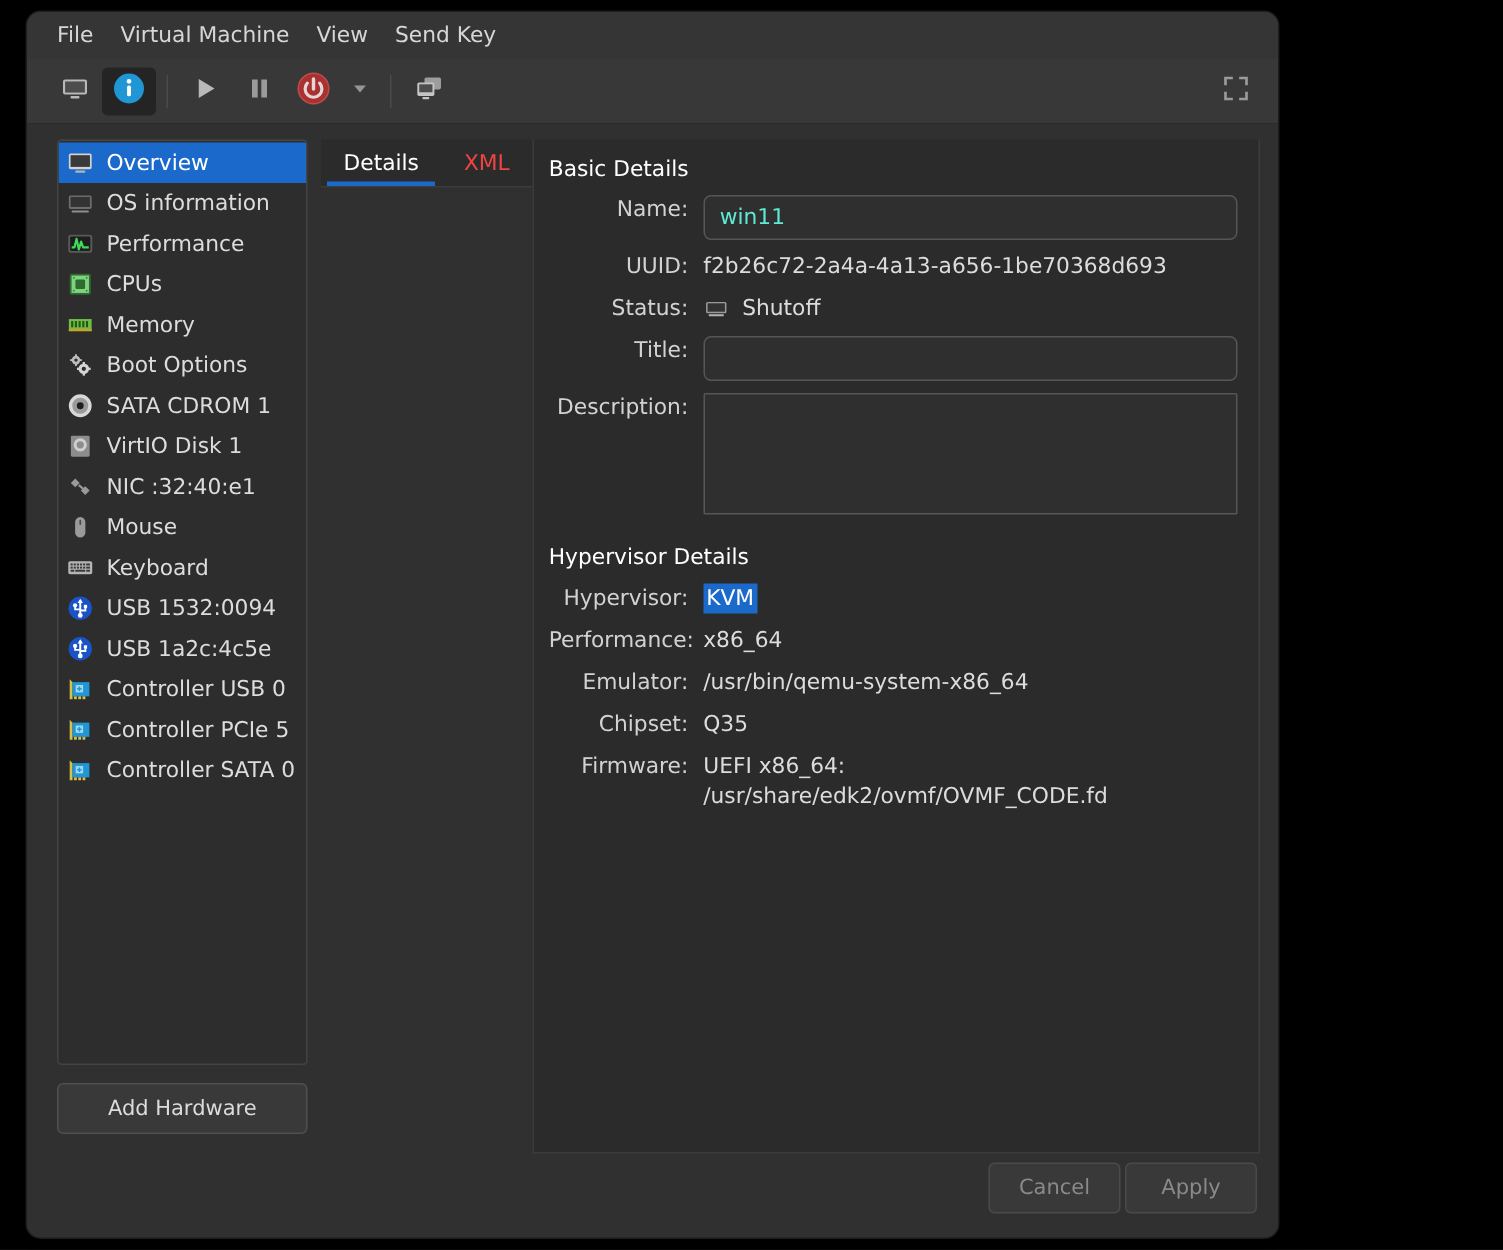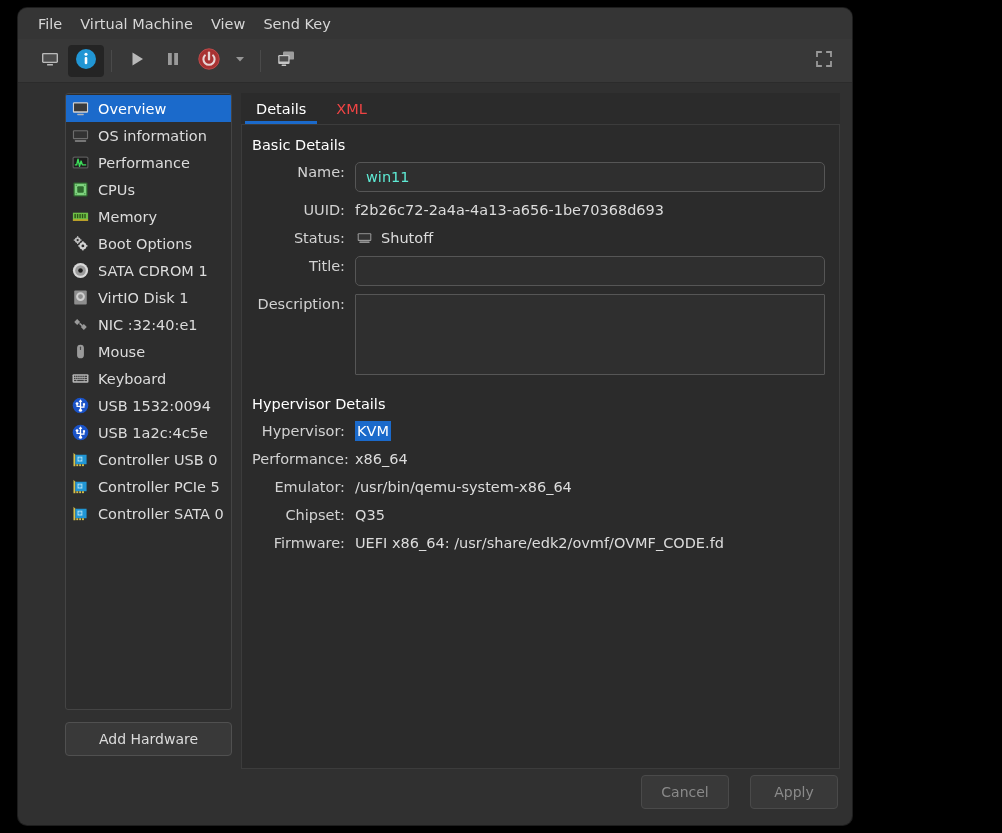--- a/index.html
+++ b/index.html
@@ -68,23 +68,22 @@
     margin: 0 7px;
     flex: 0 0 auto;
   }
   .tb-spacer { flex: 1 1 auto; }
 
   
   #body {
     flex: 1 1 auto;
     display: flex;
     min-height: 0;
-    padding: 10px 12px 0 8px;
+    padding: 10px 12px 0 20px;
     gap: 9px;
-    margin-left: 39px;
   }
 
   
   #sidebar-wrap {
     width: 167px;
     flex: 0 0 auto;
     display: flex;
     flex-direction: column;
     min-height: 0;
   }
@@ -128,21 +127,20 @@
     color: #dcdcdc;
     font-size: 14px;
     font-family: inherit;
     cursor: default;
   }
 
   
   #right {
     flex: 1 1 auto;
     display: flex;
-    flex-direction: column;
     min-width: 0;
     min-height: 0;
   }
   #tabs {
     height: 32px;
     background: #2b2b2b;
     display: flex;
     align-items: flex-end;
     flex: 0 0 auto;
     border-bottom: 1px solid #3c3c3c;
@@ -241,21 +239,21 @@
   }
 
   
   #footer {
     height: 56px;
     flex: 0 0 auto;
     display: flex;
     align-items: center;
     justify-content: flex-end;
     padding: 0 14px 10px 0;
-    gap: 21px;
+    gap: 3px;
   }
   .fbtn {
     min-width: 88px;
     height: 34px;
     background: #393939;
     border: 1px solid #4a4a4a;
     border-radius: 4px;
     color: #8a8a8a;
     font-size: 14px;
     font-family: inherit;

